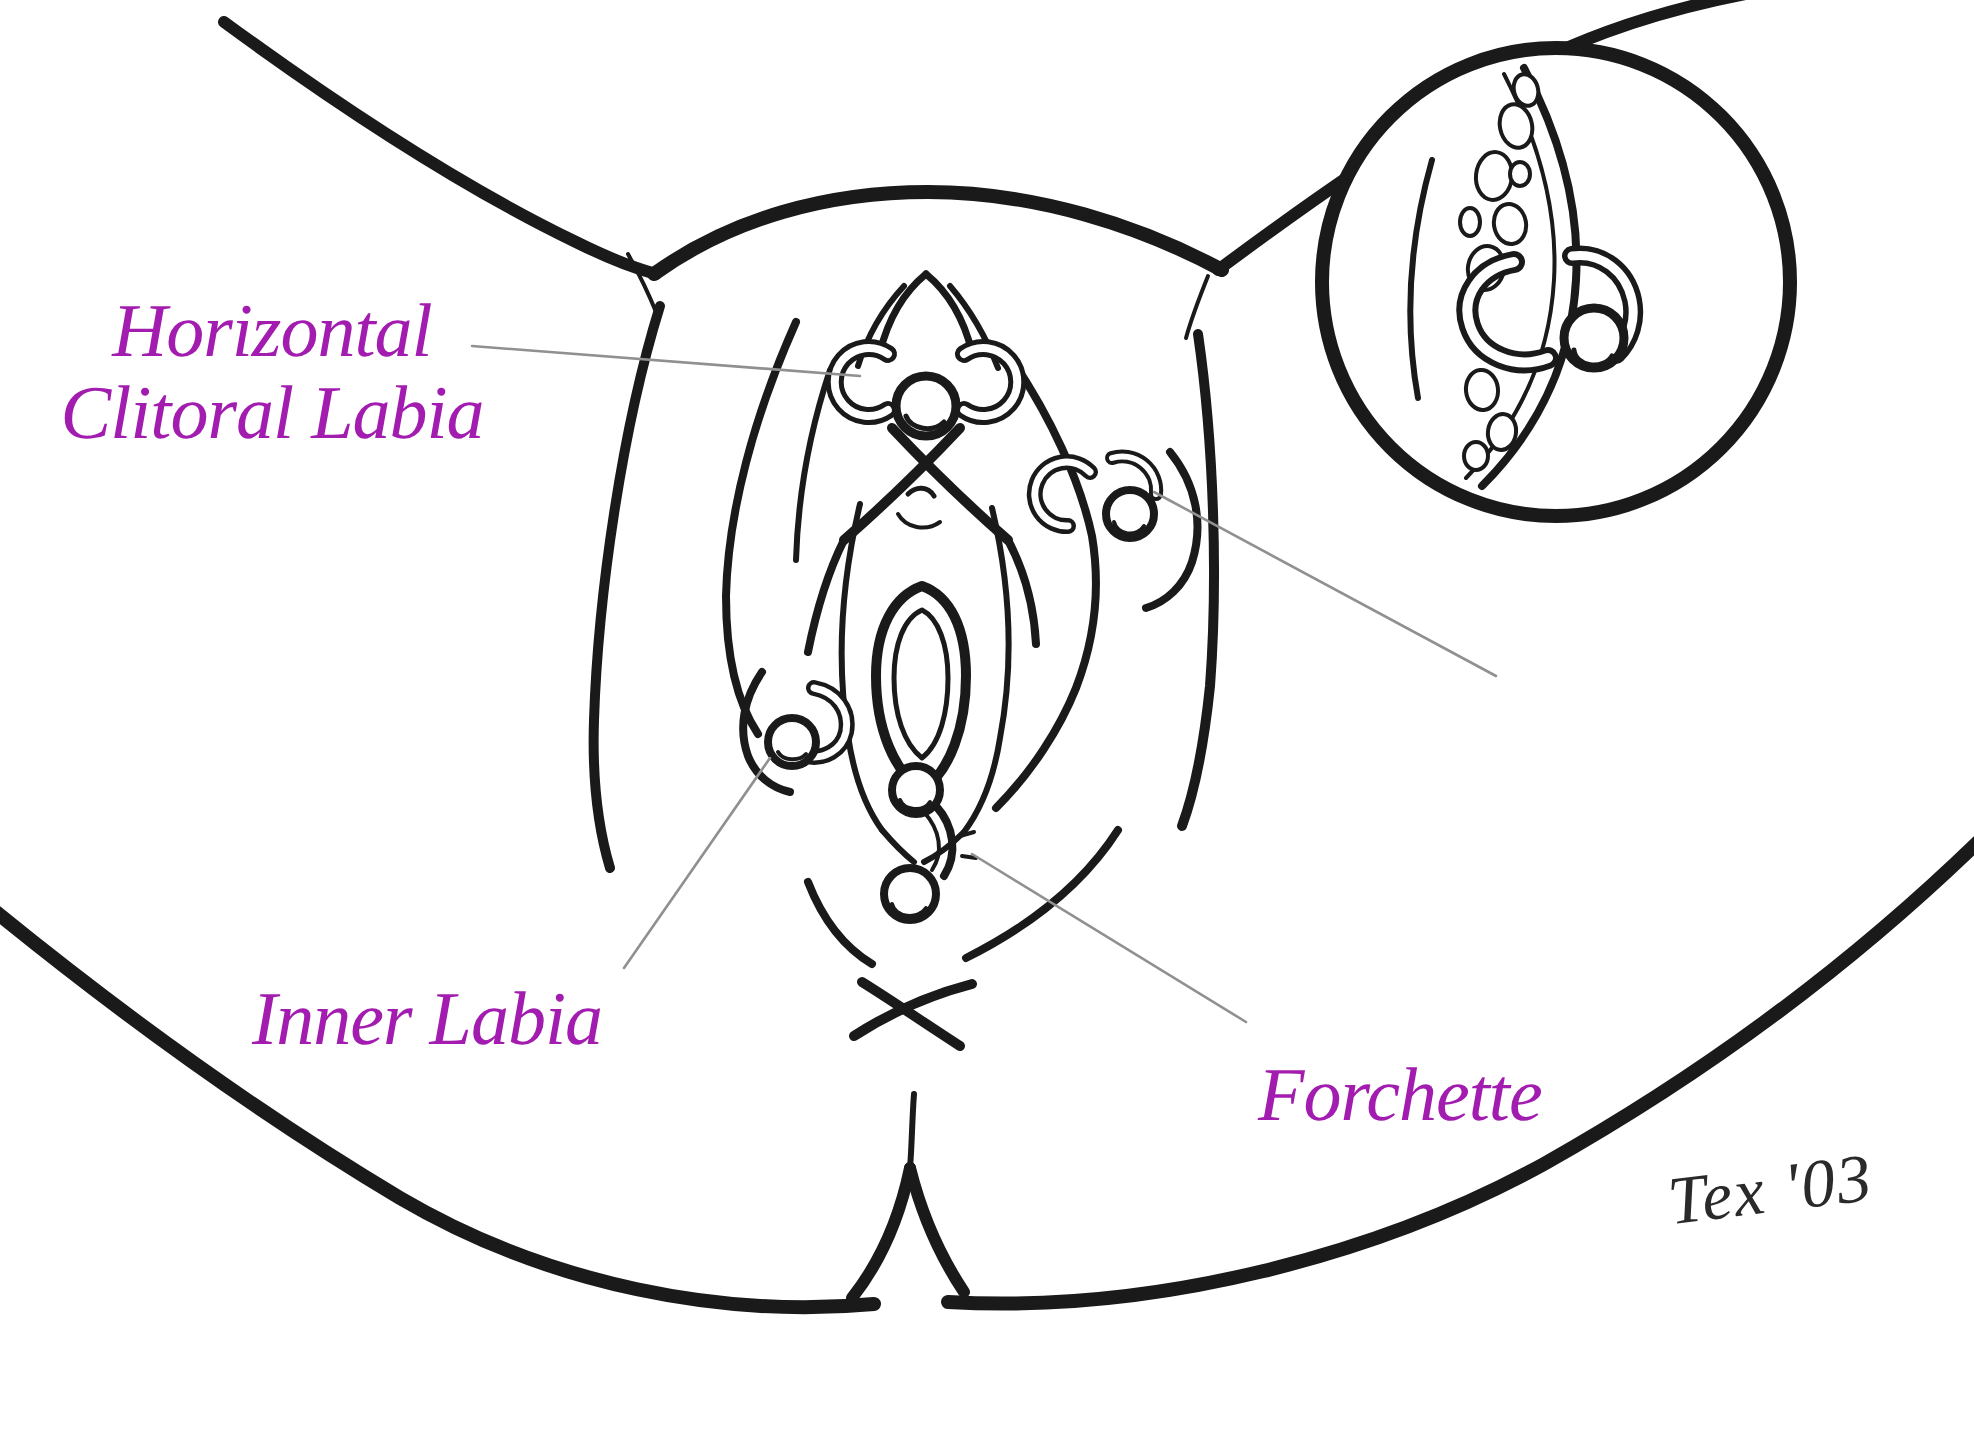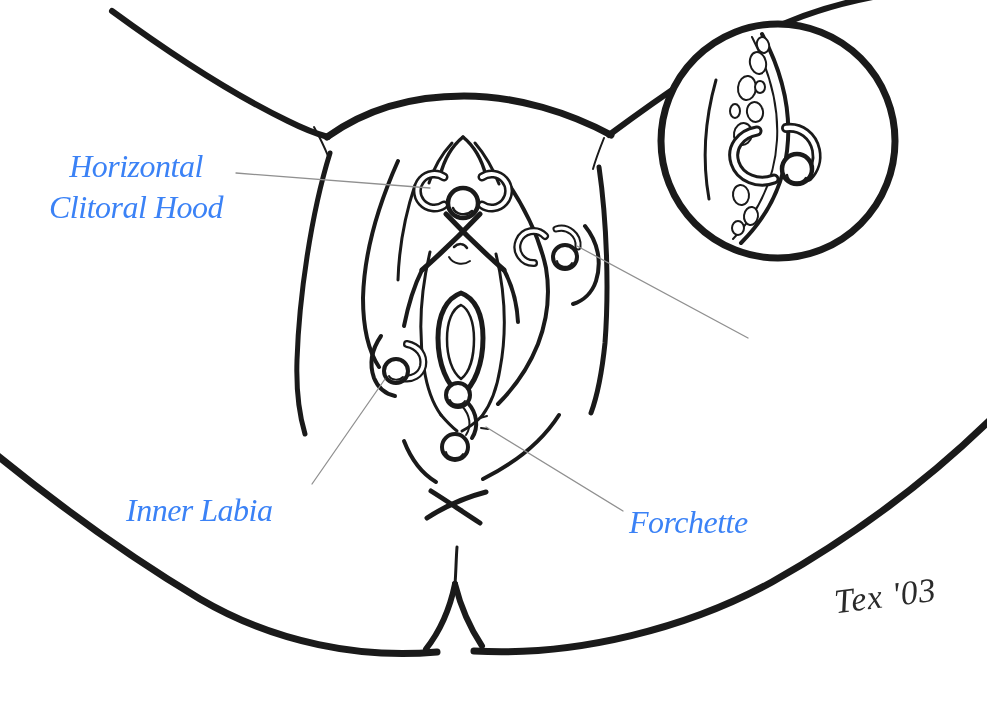--- a/index.html
+++ b/index.html
@@ -6,32 +6,32 @@
   .page{
     position:relative;
     width:987px;height:715px;
     background:#ffffff;
     overflow:hidden;
     font-family:"Liberation Serif","DejaVu Serif",serif;
   }
   .art{position:absolute;left:0;top:0;width:987px;height:715px;}
   .lbl{
     position:absolute;
-    color:#3b82f6;
+    color:#a21caf;
     font-style:italic;
-    font-size:32px;
+    font-size:38px;
     line-height:41px;
     letter-spacing:-0.5px;
     white-space:nowrap;
     user-select:none;
   }
   .lbl-hood{left:14px;top:146px;width:244px;text-align:center;white-space:normal;}
   .lbl-outer{left:762px;top:332px;}
   .lbl-inner{left:126px;top:490px;}
-  .lbl-forchette{left:629px;top:502px;}
+  .lbl-forchette{left:629px;top:528px;}
   .sig{
     position:absolute;left:834px;top:577px;
     color:#2a2a2a;font-style:italic;font-size:34px;
     transform:rotate(-7deg);
     letter-spacing:1px;
     white-space:nowrap;
   }
 </style>
 </head>
 <body>
@@ -151,19 +151,19 @@
         <path stroke-width="10" d="M786,128 C801,126 813,136 816,150 C818,160 815,170 808,177"></path>
         <path stroke-width="4.5" stroke="#ffffff" d="M786,128 C801,126 813,136 816,150 C818,160 815,170 808,177"></path>
         <circle cx="797" cy="169" r="15" fill="#ffffff" stroke-width="4.5"></circle>
         <path stroke-width="2.5" d="M787,175 A10,8 0 0 0 806,178"></path>
       </g>
     </g>
   </svg>
 
   <div class="lbl lbl-hood">
     <span>Horizontal</span><br>
-    <span>Clitoral Hood</span>
+    <span>Clitoral Labia</span>
   </div>
   <div class="lbl lbl-inner">Inner Labia</div>
   <div class="lbl lbl-forchette">Forchette</div>
   <div class="sig">Tex '03</div>
 
 </div>
 
 </body></html>

